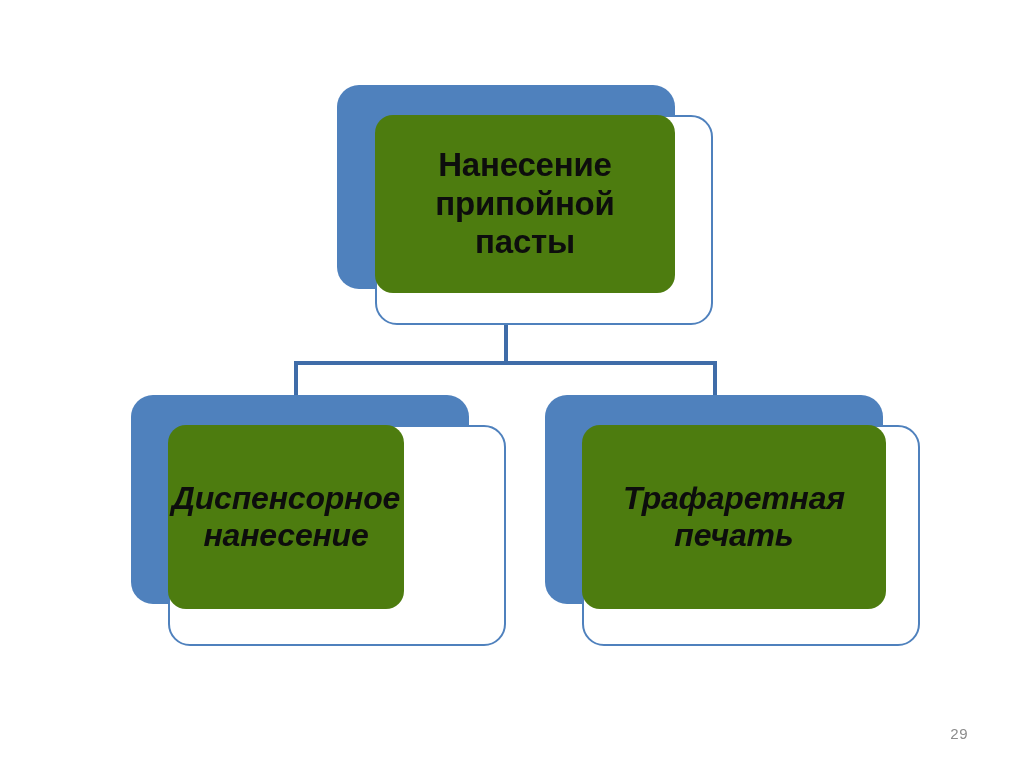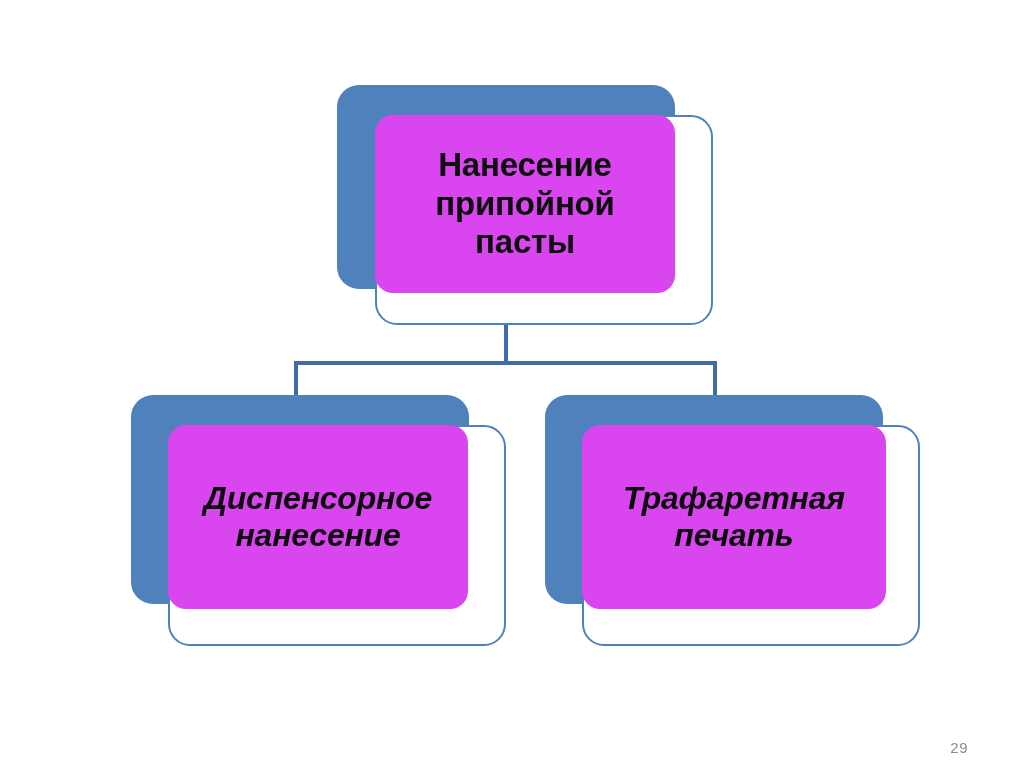--- a/index.html
+++ b/index.html
@@ -63,21 +63,21 @@
   .node .outline {
     position: absolute;
     background: #ffffff;
     border: 2.5px solid #4F81BD;
     border-radius: 22px;
     box-sizing: border-box;
   }
   
   .node .fill {
     position: absolute;
-    background: #d946ef;
+    background: #4d7c0f;
     border-radius: 18px;
     display: flex;
     align-items: center;
     justify-content: center;
     text-align: center;
     box-sizing: border-box;
   }
   .node .label {
     color: #0d0d0d;
     font-weight: bold;
@@ -90,35 +90,35 @@
   #node-root { left: 337px; top: 85px; width: 380px; height: 244px; }
   #node-root .plate   { left: 0px;  top: 0px;  width: 338px; height: 204px; }
   #node-root .outline { left: 38px; top: 30px; width: 338px; height: 210px; }
   #node-root .fill    { left: 38px; top: 30px; width: 300px; height: 178px; }
   #node-root .label   { font-size: 33px; font-style: normal; letter-spacing: -0.2px; }
 
   
   #node-left { left: 131px; top: 395px; width: 378px; height: 254px; }
   #node-left .plate   { left: 0px;  top: 0px;  width: 338px; height: 209px; }
   #node-left .outline { left: 37px; top: 30px; width: 338px; height: 221px; }
-  #node-left .fill    { left: 37px; top: 30px; width: 300px; height: 184px; }
+  #node-left .fill    { left: 37px; top: 30px; width: 236px; height: 184px; }
   #node-left .label   { font-size: 32px; font-style: italic; letter-spacing: -0.2px; }
 
   
   #node-right { left: 545px; top: 395px; width: 378px; height: 254px; }
   #node-right .plate   { left: 0px;  top: 0px;  width: 338px; height: 209px; }
   #node-right .outline { left: 37px; top: 30px; width: 338px; height: 221px; }
   #node-right .fill    { left: 37px; top: 30px; width: 304px; height: 184px; }
   #node-right .label   { font-size: 32px; font-style: italic; letter-spacing: -0.2px; }
 
   
   #page-number {
     position: absolute;
     right: 56px;
-    bottom: 11px;
+    bottom: 25px;
     font-size: 15px;
     color: #8c8c8c;
     letter-spacing: 0.5px;
   }
 </style>
 </head>
 <body>
 
 <div id="slide">
 

